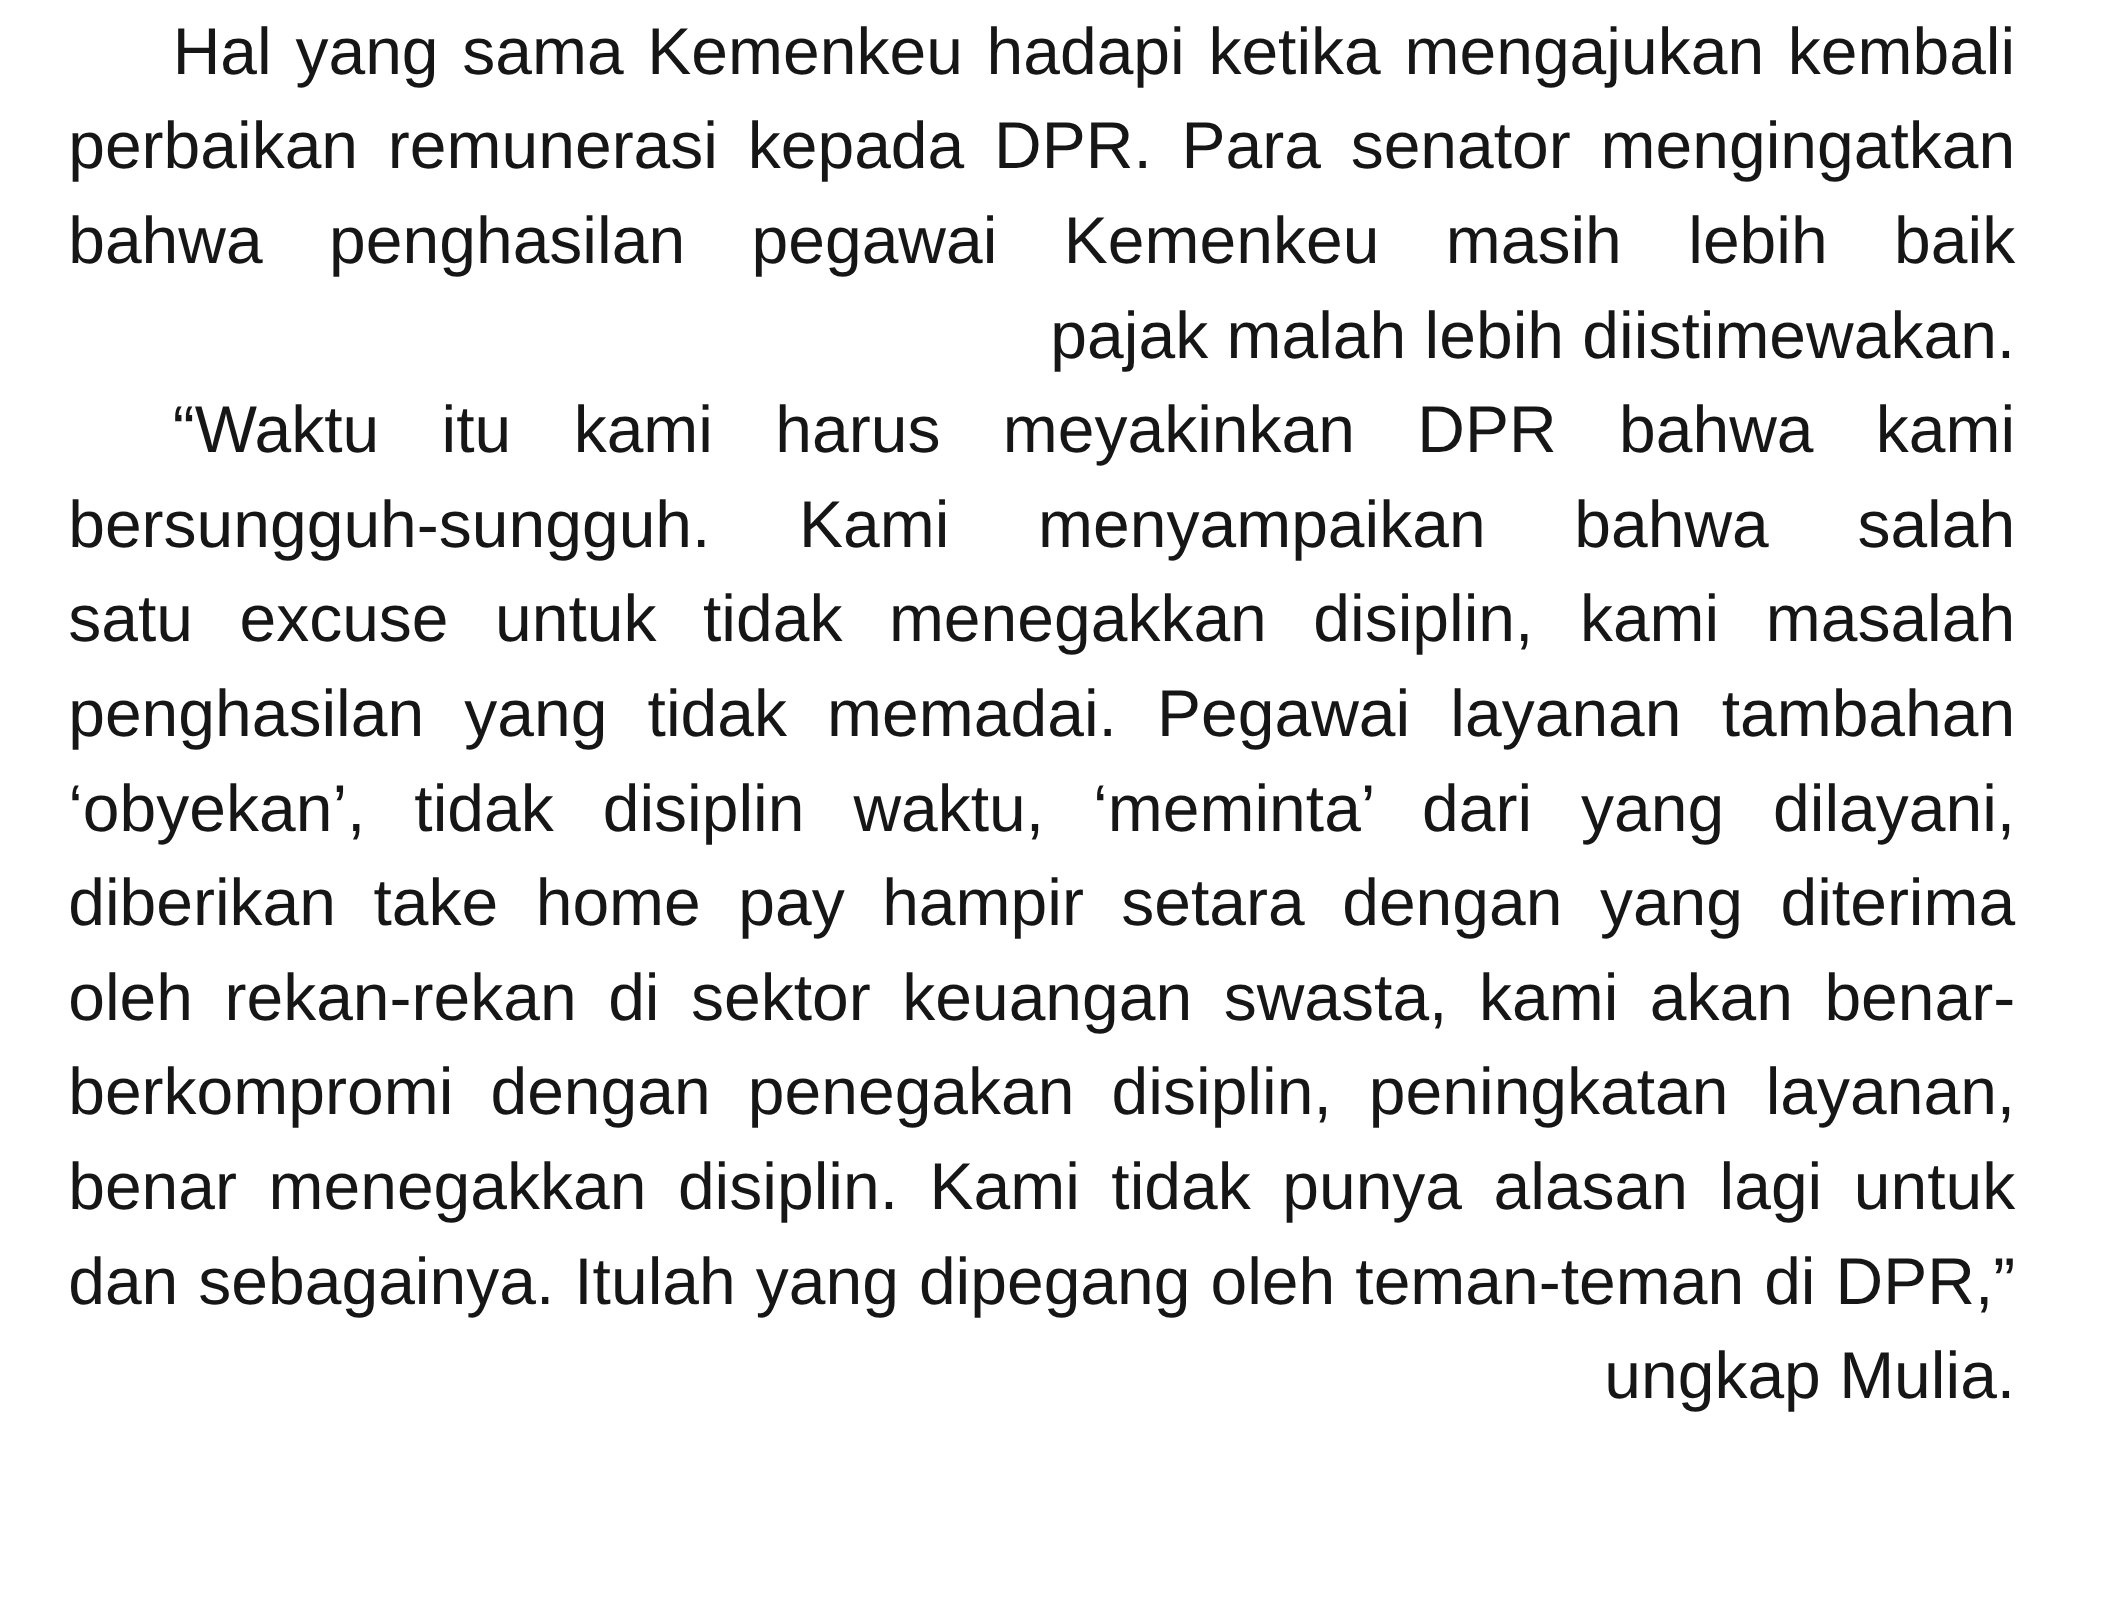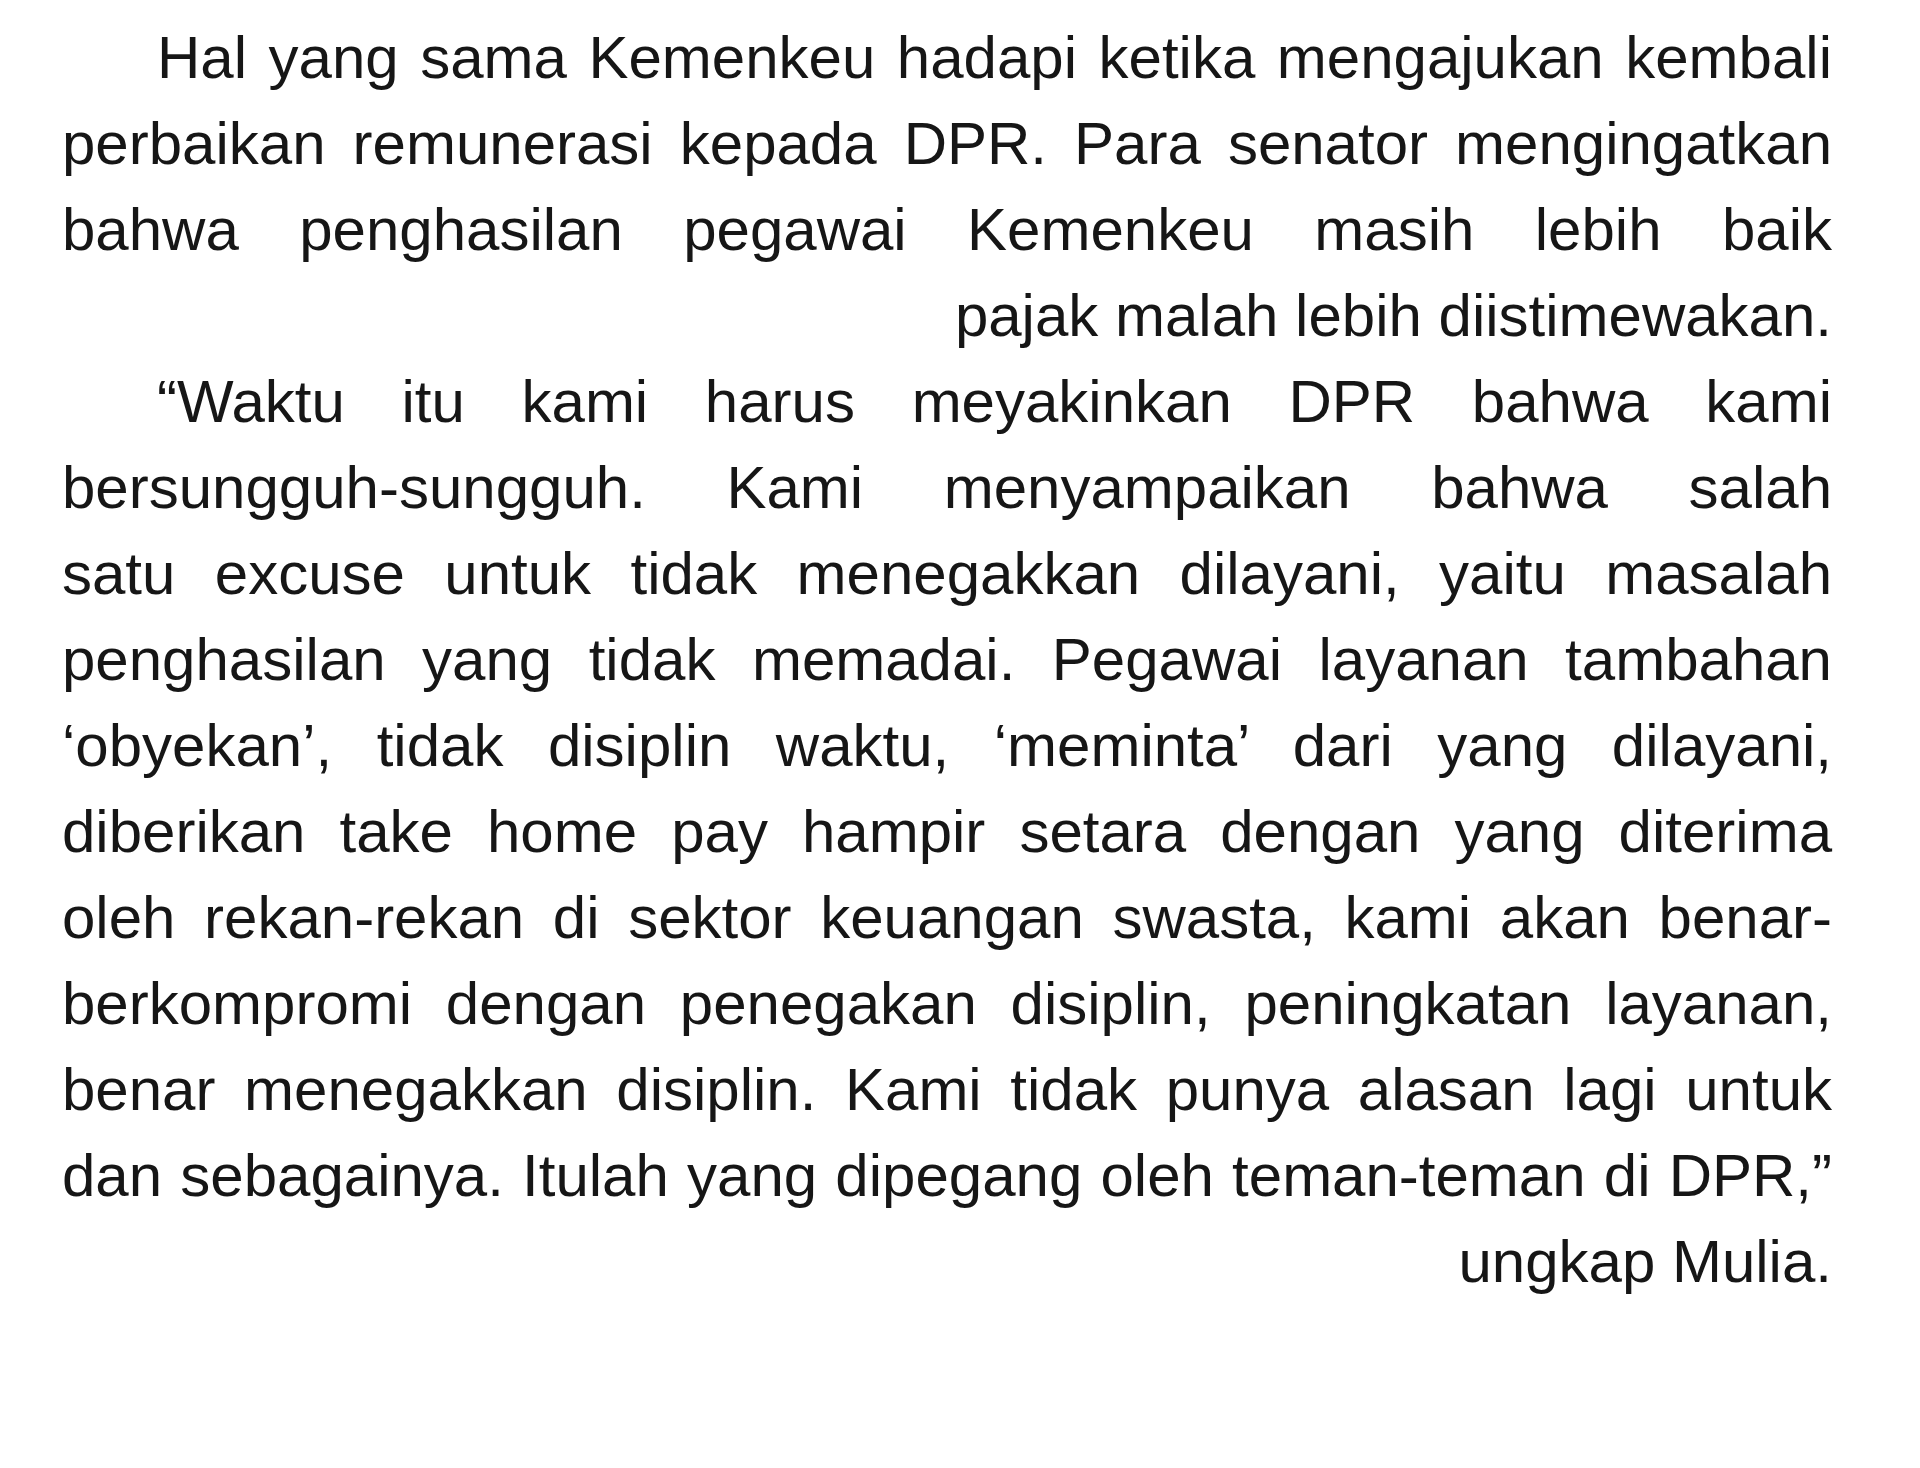--- a/index.html
+++ b/index.html
@@ -10,21 +10,21 @@
     width: 1920px;
     height: 1468px;
     background: #ffffff;
     overflow: hidden;
     font-family: "Liberation Sans", sans-serif;
   }
   .page {
     box-sizing: border-box;
     width: 1920px;
     height: 1443px;
-    padding: 15px 88px 0 62px;
+    padding: 4px 88px 0 62px;
   }
   .article {
     width: 1770px;
   }
   .para {
     margin: 0;
     padding: 0;
   }
   .line {
     font-size: 60px;
@@ -55,21 +55,21 @@
   <article class="article" id="article" style="color: rgb(22, 22, 22);">
       <div class="para">
         <div class="line first"><span class="seg">Hal yang sama Kemenkeu hadapi ketika mengajukan kembali</span></div>
         <div class="line"><span class="seg">perbaikan remunerasi kepada DPR. Para senator mengingatkan</span></div>
         <div class="line"><span class="seg">bahwa penghasilan pegawai Kemenkeu masih lebih baik</span></div>
         <div class="line flush"><span class="seg">pajak malah lebih diistimewakan.</span></div>
       </div>
       <div class="para">
         <div class="line first"><span class="seg">“Waktu itu kami harus meyakinkan DPR bahwa kami</span></div>
         <div class="line"><span class="seg">bersungguh-sungguh. Kami menyampaikan bahwa salah</span></div>
-        <div class="line"><span class="seg">satu </span><span class="seg italic">excuse</span><span class="seg"> untuk tidak menegakkan dilayani, yaitu masalah</span></div>
+        <div class="line"><span class="seg">satu </span><span class="seg italic">excuse</span><span class="seg"> untuk tidak menegakkan disiplin, kami masalah</span></div>
         <div class="line"><span class="seg">penghasilan yang tidak memadai. Pegawai layanan tambahan</span></div>
         <div class="line"><span class="seg">‘obyekan’, tidak disiplin waktu, ‘meminta’ dari yang dilayani,</span></div>
         <div class="line"><span class="seg">diberikan </span><span class="seg italic">take home pay</span><span class="seg"> hampir setara dengan yang diterima</span></div>
         <div class="line"><span class="seg">oleh rekan-rekan di sektor keuangan swasta, kami akan benar-</span></div>
         <div class="line"><span class="seg">berkompromi dengan penegakan disiplin, peningkatan layanan,</span></div>
         <div class="line"><span class="seg">benar menegakkan disiplin. Kami tidak punya alasan lagi untuk</span></div>
         <div class="line"><span class="seg">dan sebagainya. Itulah yang dipegang oleh teman-teman di DPR,”</span></div>
         <div class="line flush"><span class="seg">ungkap Mulia.</span></div>
       </div>
     </article>

